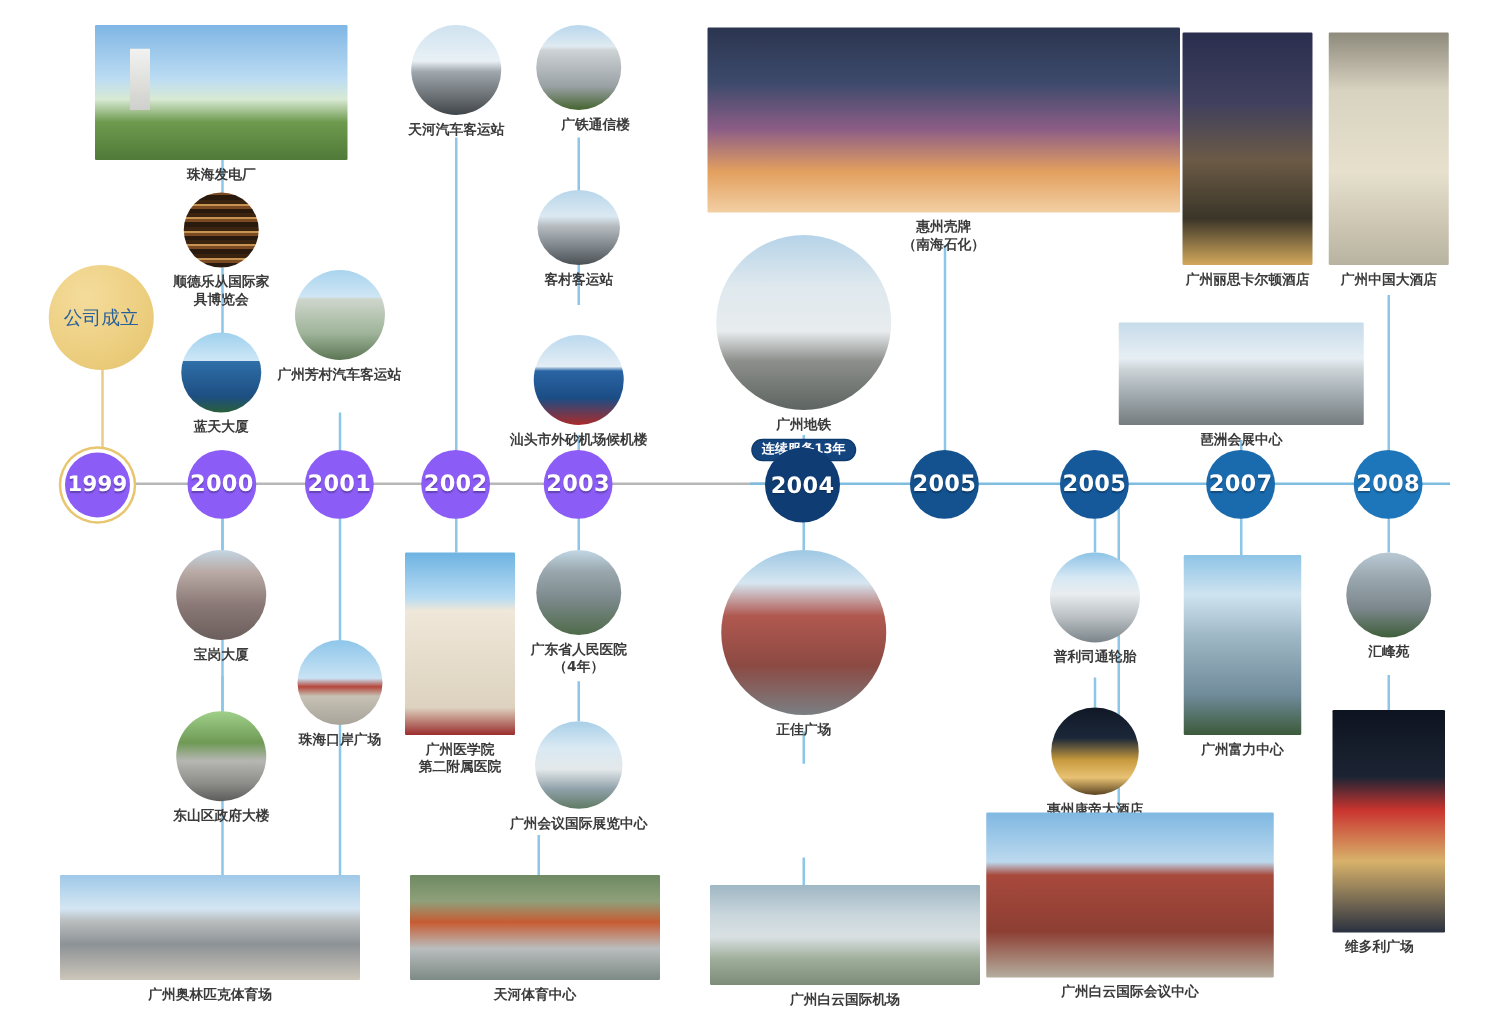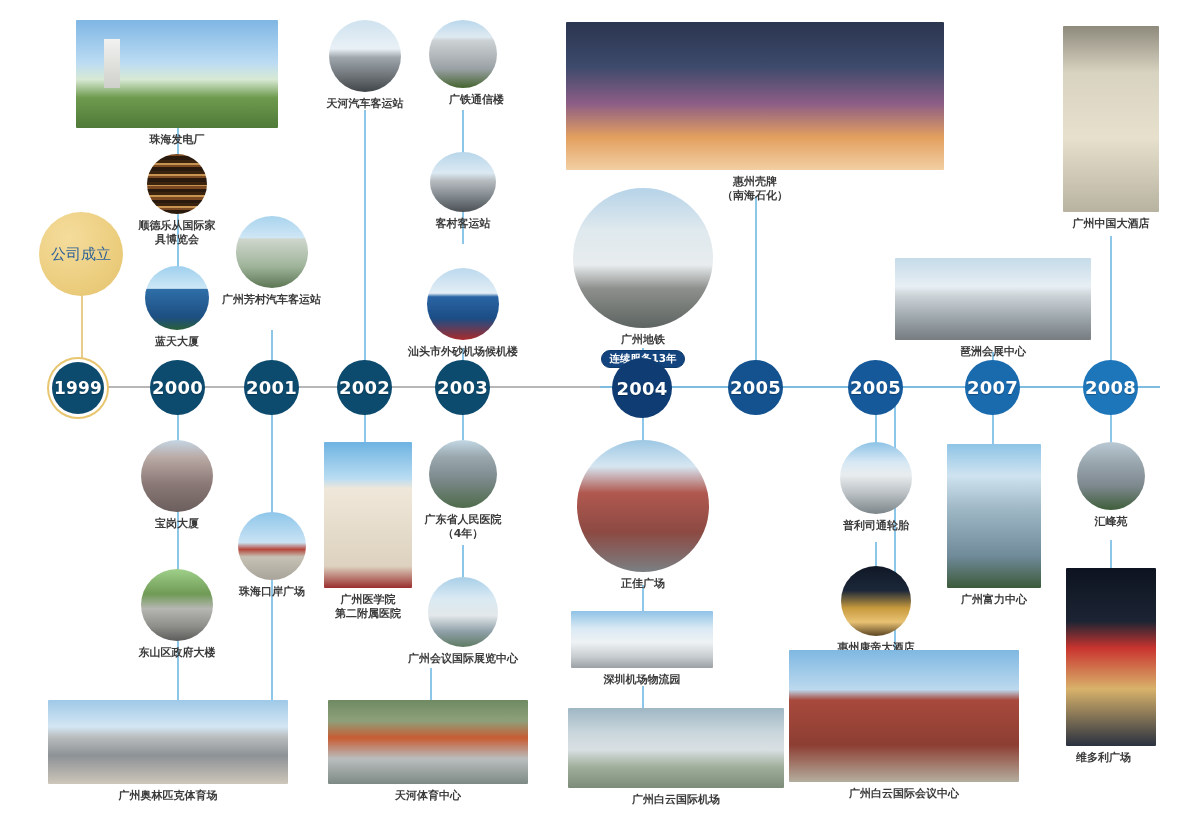--- a/index.html
+++ b/index.html
@@ -18,21 +18,21 @@
   .year-node {
     position: absolute;
     border-radius: 50%;
     display: flex; align-items: center; justify-content: center;
     color: #ffffff;
     font-weight: bold;
     letter-spacing: .2px;
     text-shadow: 0 1px 1px rgba(0,0,0,.28);
     z-index: 6;
   }
-  .year-node.gray  { background: #0c4a6e; }
+  .year-node.gray  { background: #8b5cf6; }
   .year-node.ring  { box-shadow: 0 0 0 3px #ffffff, 0 0 0 5px #e8c670; }
 
   
   .founding {
     position: absolute;
     border-radius: 50%;
     background: radial-gradient(circle at 35% 30%, #f4dc9c 0%, #edcf81 55%, #e3c26c 100%);
     display: flex; align-items: center; justify-content: center;
     color: #2a6099; font-weight: normal;
     z-index: 5;
@@ -231,20 +231,24 @@
     <div class="cap">广州地铁</div>
     <div class="badge">连续服务13年</div>
   </div>
 
   <div class="node" style="left:566px;top:22px;width:378px;">
     <div class="media rect ph-refinery" style="width:378px;height:148px;"></div>
     <div class="cap">惠州壳牌
 （南海石化）</div>
   </div>
 
+  <div class="node" style="left:946px;top:26px;width:104px;">
+    <div class="media rect ph-ritz" style="width:104px;height:186px;"></div>
+    <div class="cap">广州丽思卡尔顿酒店</div>
+  </div>
 
   <div class="node" style="left:1063px;top:26px;width:96px;">
     <div class="media rect ph-chinahotel" style="width:96px;height:186px;"></div>
     <div class="cap">广州中国大酒店</div>
   </div>
 
   <div class="node" style="left:895px;top:258px;width:196px;">
     <div class="media rect ph-pazhou" style="width:196px;height:82px;"></div>
     <div class="cap">琶洲会展中心</div>
   </div>
@@ -279,24 +283,20 @@
   <div class="node" style="left:404px;top:577px;width:118px;">
     <div class="media circ ph-expo" style="width:70px;height:70px;margin:0 auto;"></div>
     <div class="cap">广州会议国际展览中心</div>
   </div>
 
   <div class="node" style="left:574px;top:440px;width:138px;">
     <div class="media circ ph-mall" style="width:132px;height:132px;margin:0 auto;"></div>
     <div class="cap">正佳广场</div>
   </div>
 
-  <div class="node" style="left:571px;top:611px;width:142px;">
-    <div class="media rect ph-logistics" style="width:142px;height:57px;"></div>
-    <div class="cap">深圳机场物流园</div>
-  </div>
 
   <div class="node" style="left:830px;top:442px;width:92px;">
     <div class="media circ ph-bridgestone" style="width:72px;height:72px;margin:0 auto;"></div>
     <div class="cap">普利司通轮胎</div>
   </div>
 
   <div class="node" style="left:826px;top:566px;width:100px;">
     <div class="media circ ph-kande" style="width:70px;height:70px;margin:0 auto;"></div>
     <div class="cap">惠州康帝大酒店</div>
   </div>

